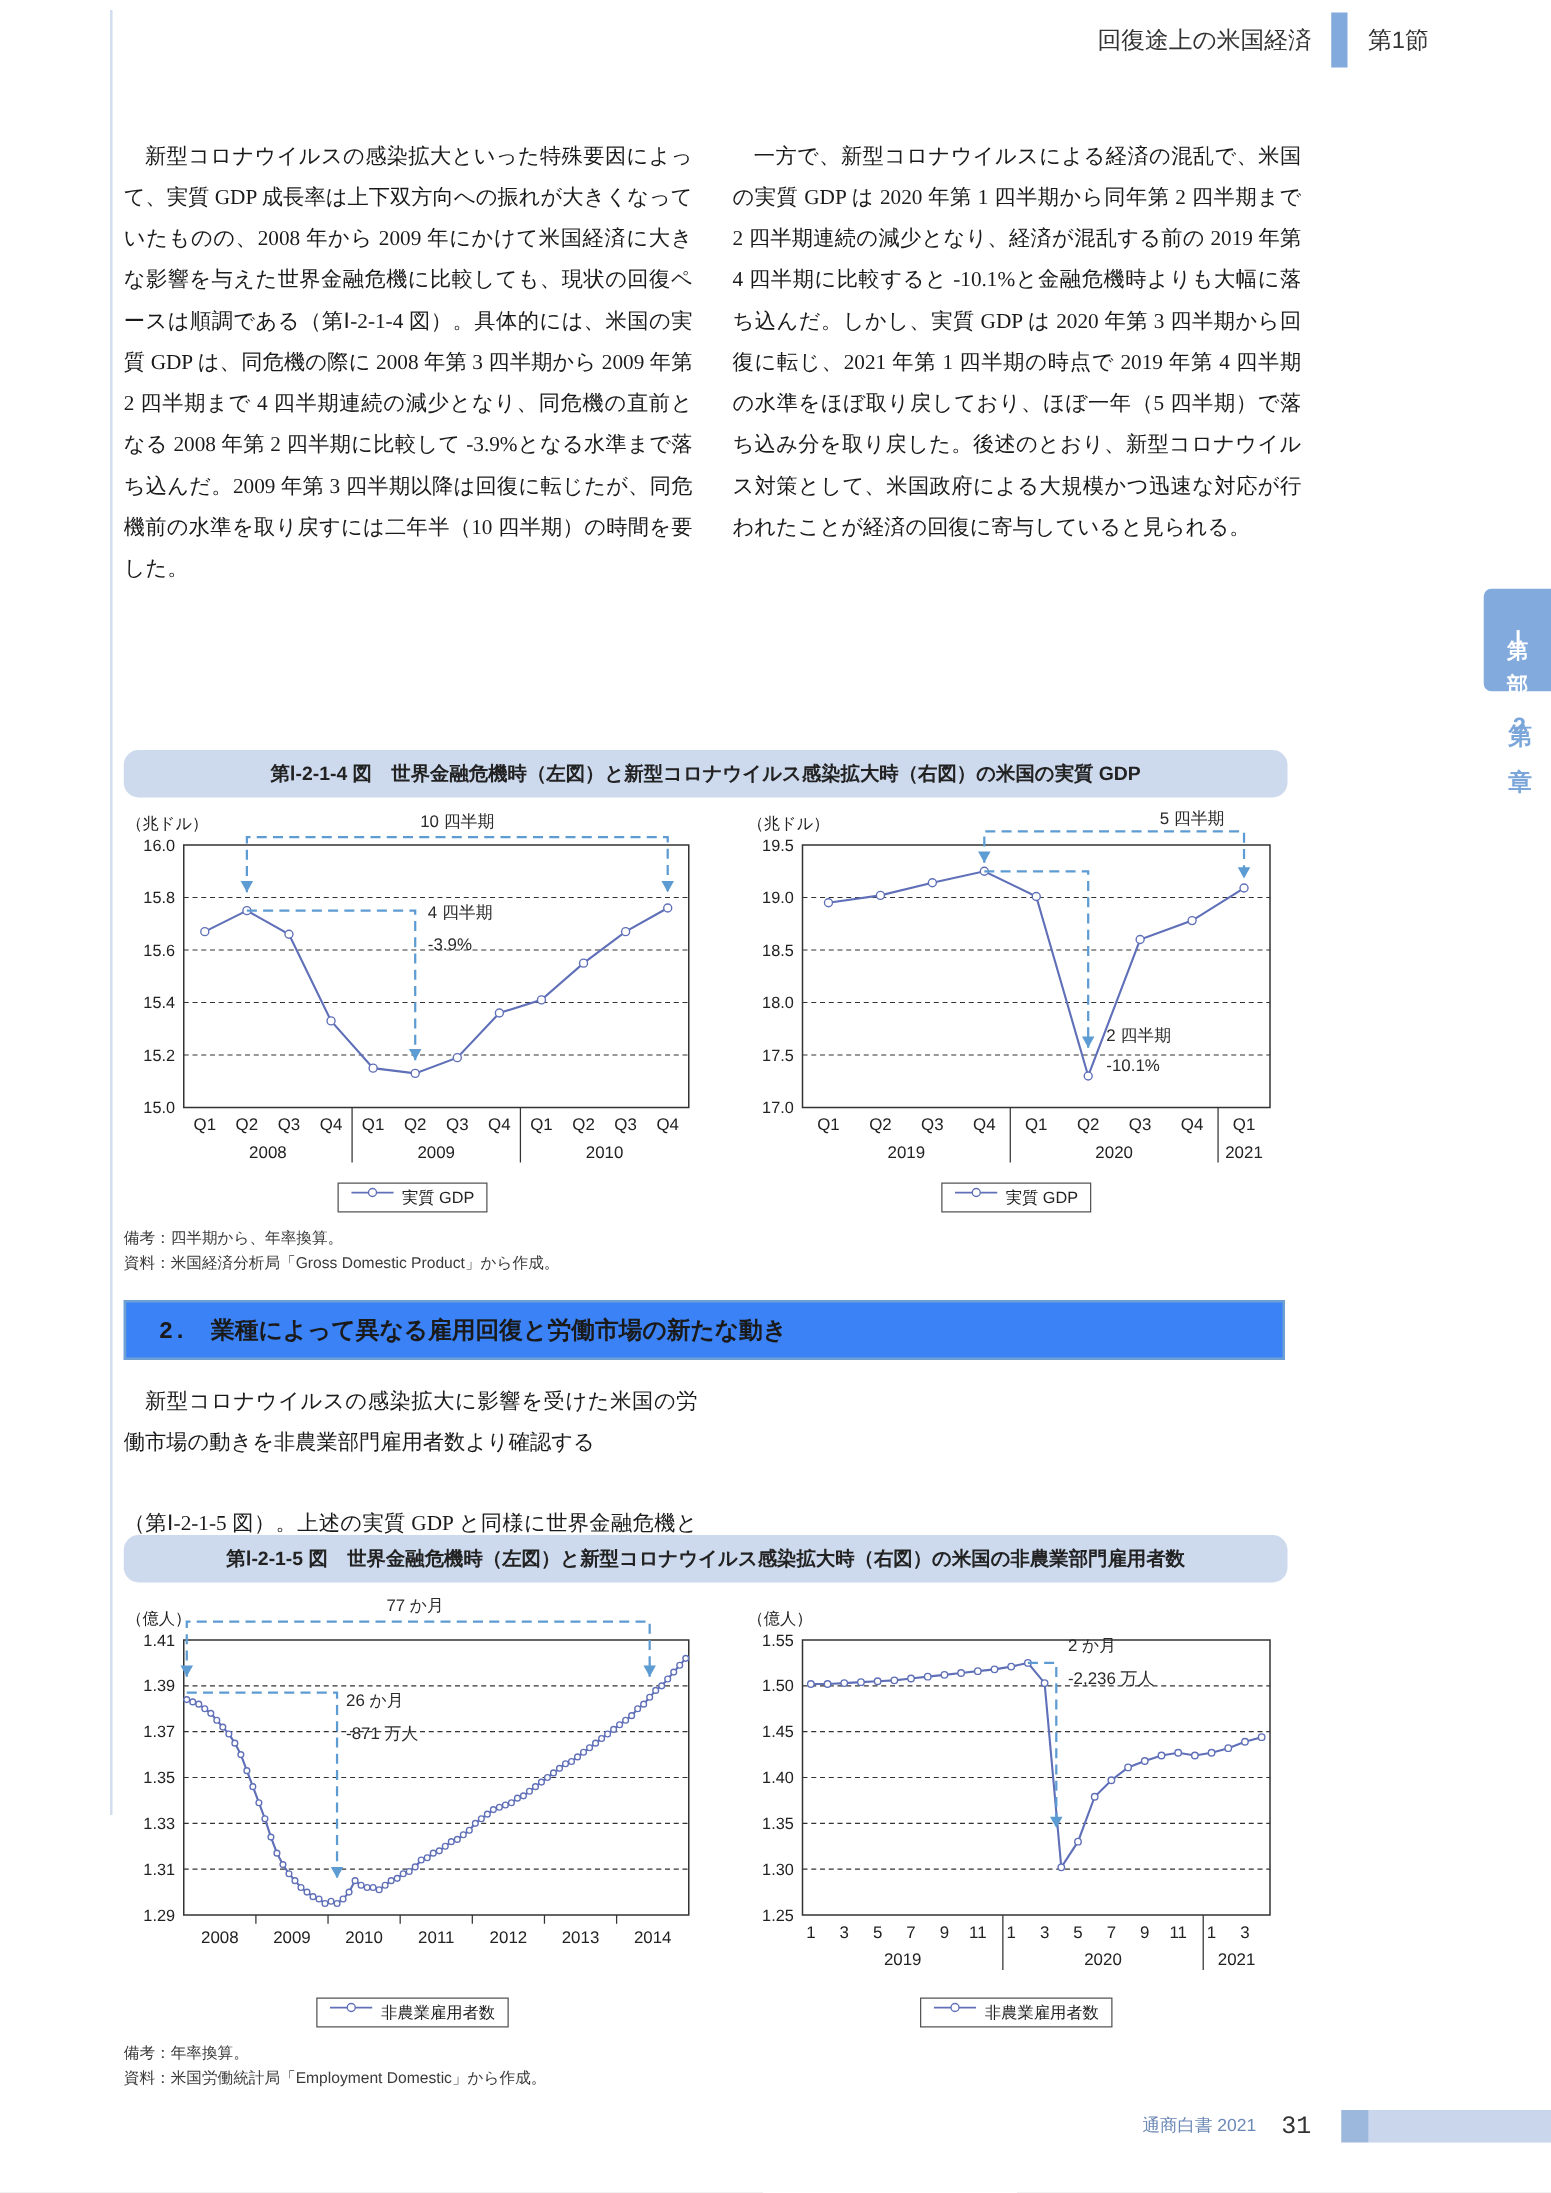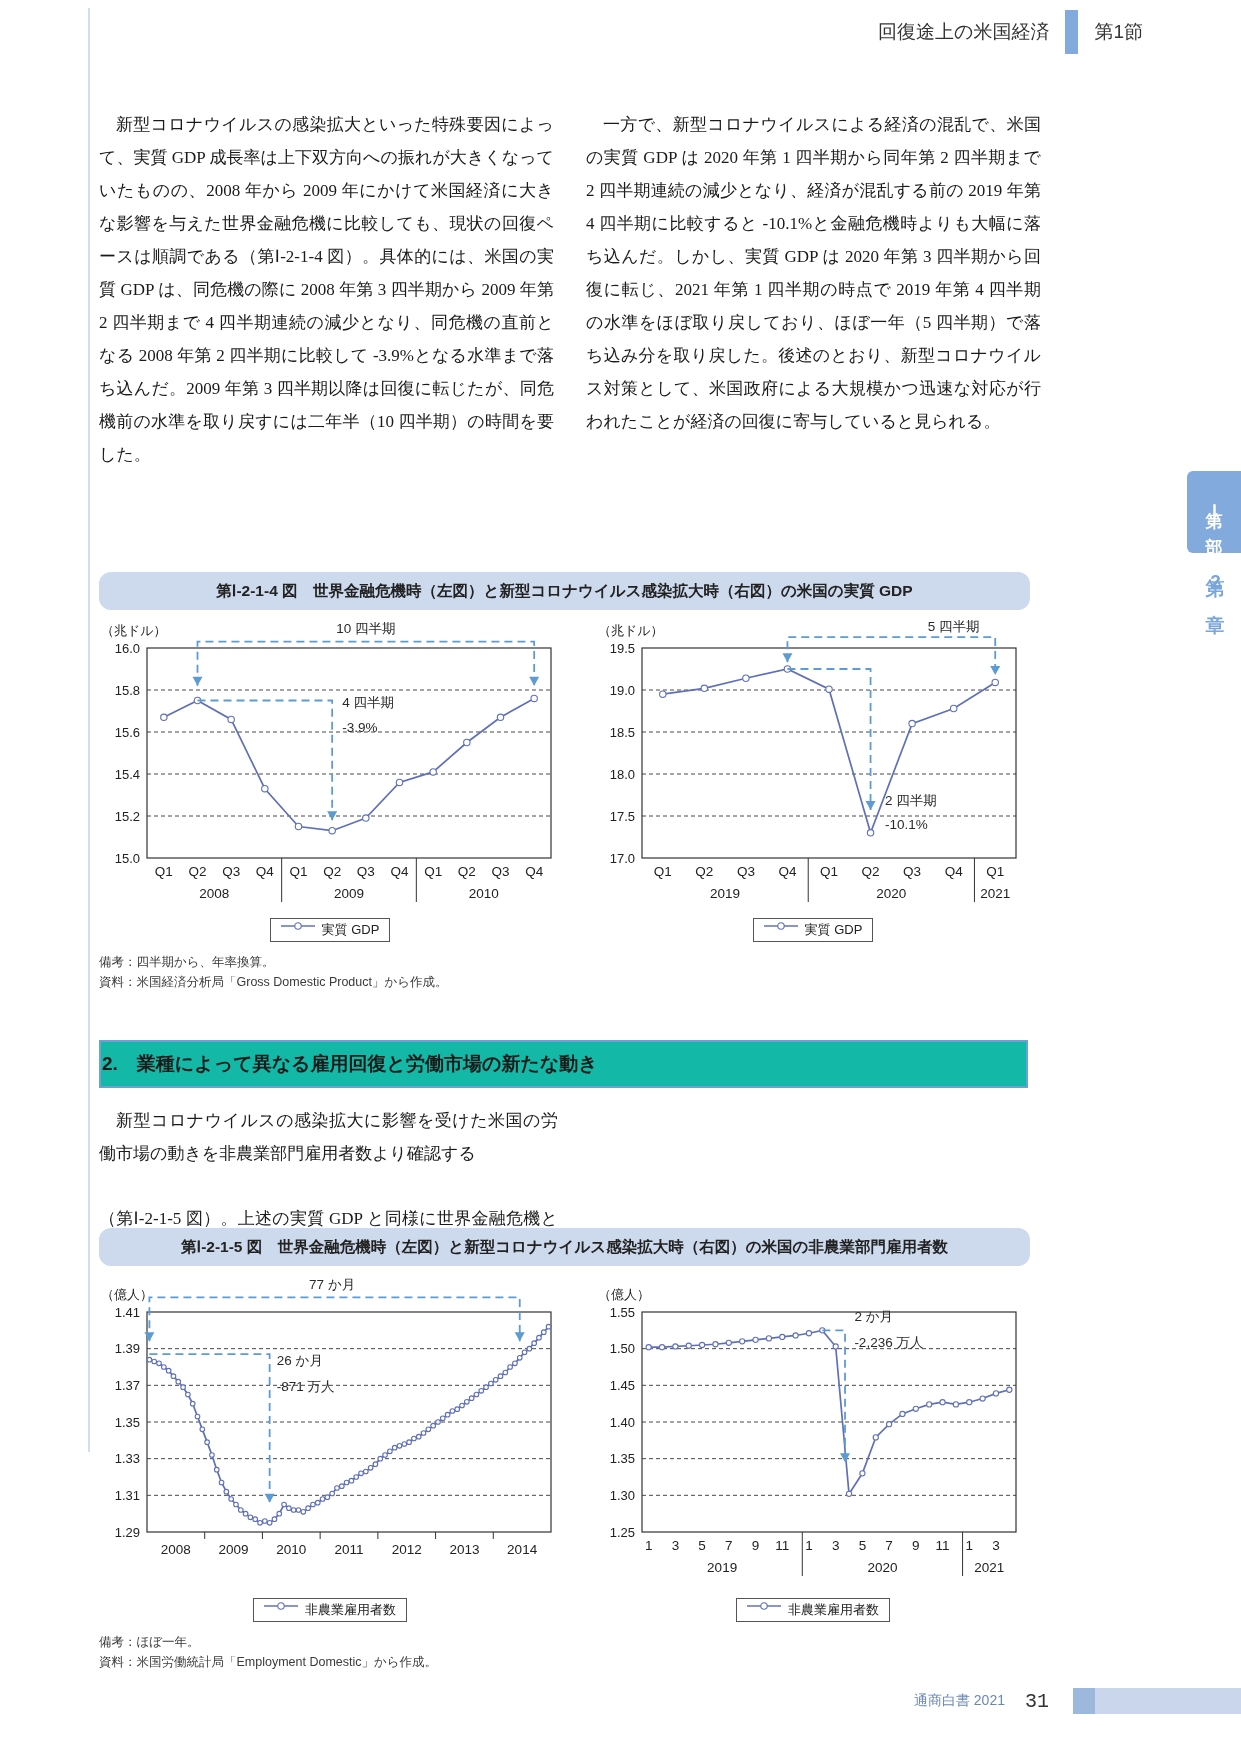--- a/index.html
+++ b/index.html
@@ -16,34 +16,34 @@
            font-family:"Liberation Sans",sans-serif;font-size:17px;font-weight:700;letter-spacing:3px;border-radius:6px 0 0 6px;}
   .sidechap{position:absolute;right:13px;top:564px;writing-mode:vertical-rl;text-orientation:upright;
             font-family:"Liberation Sans",sans-serif;font-size:19px;font-weight:700;color:#7ba6d9;letter-spacing:7px;}
   
   .cols{position:absolute;left:99px;width:942px;display:flex;justify-content:space-between;gap:32px;}
   .col{width:459px;font-size:17px;line-height:33px;text-align:justify;color:#1a1a1a;}
   .indent{text-indent:1em;}
   #text1{top:108px;} #text2{top:1104px;flex-direction:column;}
   
   .fig{position:absolute;left:99px;width:931px;}
-  #fig1{top:572px;} #fig2{top:1228px;}
+  #fig1{top:600px;} #fig2{top:1228px;}
   .figtitle{height:38px;background:#cdd9ed;border-radius:12px;display:flex;align-items:center;justify-content:center;
             font-family:"Liberation Sans",sans-serif;font-size:15.5px;font-weight:600;color:#222;}
   .chartsrow{display:flex;justify-content:space-between;margin-top:2px;}
   .chartcol{display:flex;flex-direction:column;align-items:center;}
   .legend{border:1px solid #555;background:#fff;padding:2px 10px;font-family:"Liberation Sans",sans-serif;
           font-size:13px;color:#222;display:flex;align-items:flex-start;gap:7px;margin-top:4px;}
   .lgmark line{stroke:#6070b8;stroke-width:1.4;}
   .lgmark circle{stroke:#6070b8;stroke-width:1.1;fill:#fff;}
   .notes{margin-top:10px;font-family:"Liberation Sans",sans-serif;font-size:12.5px;line-height:20px;color:#3a3a3a;}
   
-  .secbox{position:absolute;left:99px;top:1040px;width:929px;height:48px;border:2px solid #6fa0d4;background:#14b8a6;
-          display:flex;align-items:center;padding-left:1px;box-sizing:border-box;
-          font-family:Liberation Sans, sans-serif;font-size:19px;font-weight:700;color:#1a1a1a;}
+  .secbox{position:absolute;left:99px;top:1040px;width:929px;height:48px;border:2px solid #6fa0d4;background:#3b82f6;
+          display:flex;align-items:center;padding-left:26px;box-sizing:border-box;
+          font-family:Liberation Mono, monospace;font-size:19px;font-weight:700;color:#1a1a1a;}
   
   .footer{position:absolute;right:0;top:1688px;display:flex;align-items:center;}
   .fbook{font-family:"Liberation Sans",sans-serif;font-size:14px;color:#6b88b5;}
   .fpage{font-family:Liberation Mono, monospace;font-size:20px;color:#333;margin:0 24px 0 20px;text-align:right;}
   .fbar1{width:22px;height:26px;background:#9db8dd;}
   .fbar2{width:146px;height:26px;background:#c9d6eb;}
   
   svg text{font-family:"Liberation Sans",sans-serif;}
   .tick{font-size:13px;fill:#222;}
   .xlab{font-size:13.5px;fill:#222;}
@@ -410,21 +410,21 @@
         <div class="legend">
           <svg class="lgmark" width="34" height="10">
             <line x1="0" y1="5" x2="34" y2="5"></line>
               <circle cx="17" cy="5" r="3.2"></circle>
           </svg>
           <span>非農業雇用者数</span>
         </div>
       </div>
     </div>
     <div class="notes">
-      <div>備考：ほぼ一年。</div>
+      <div>備考：年率換算。</div>
       <div>資料：米国労働統計局「Employment Domestic」から作成。</div>
     </div>
   </div>
 
   <div class="footer">
     <span class="fbook">通商白書 2021</span>
     <span class="fpage">31</span>
     <span class="fbar1"></span>
     <span class="fbar2"></span>
   </div>

